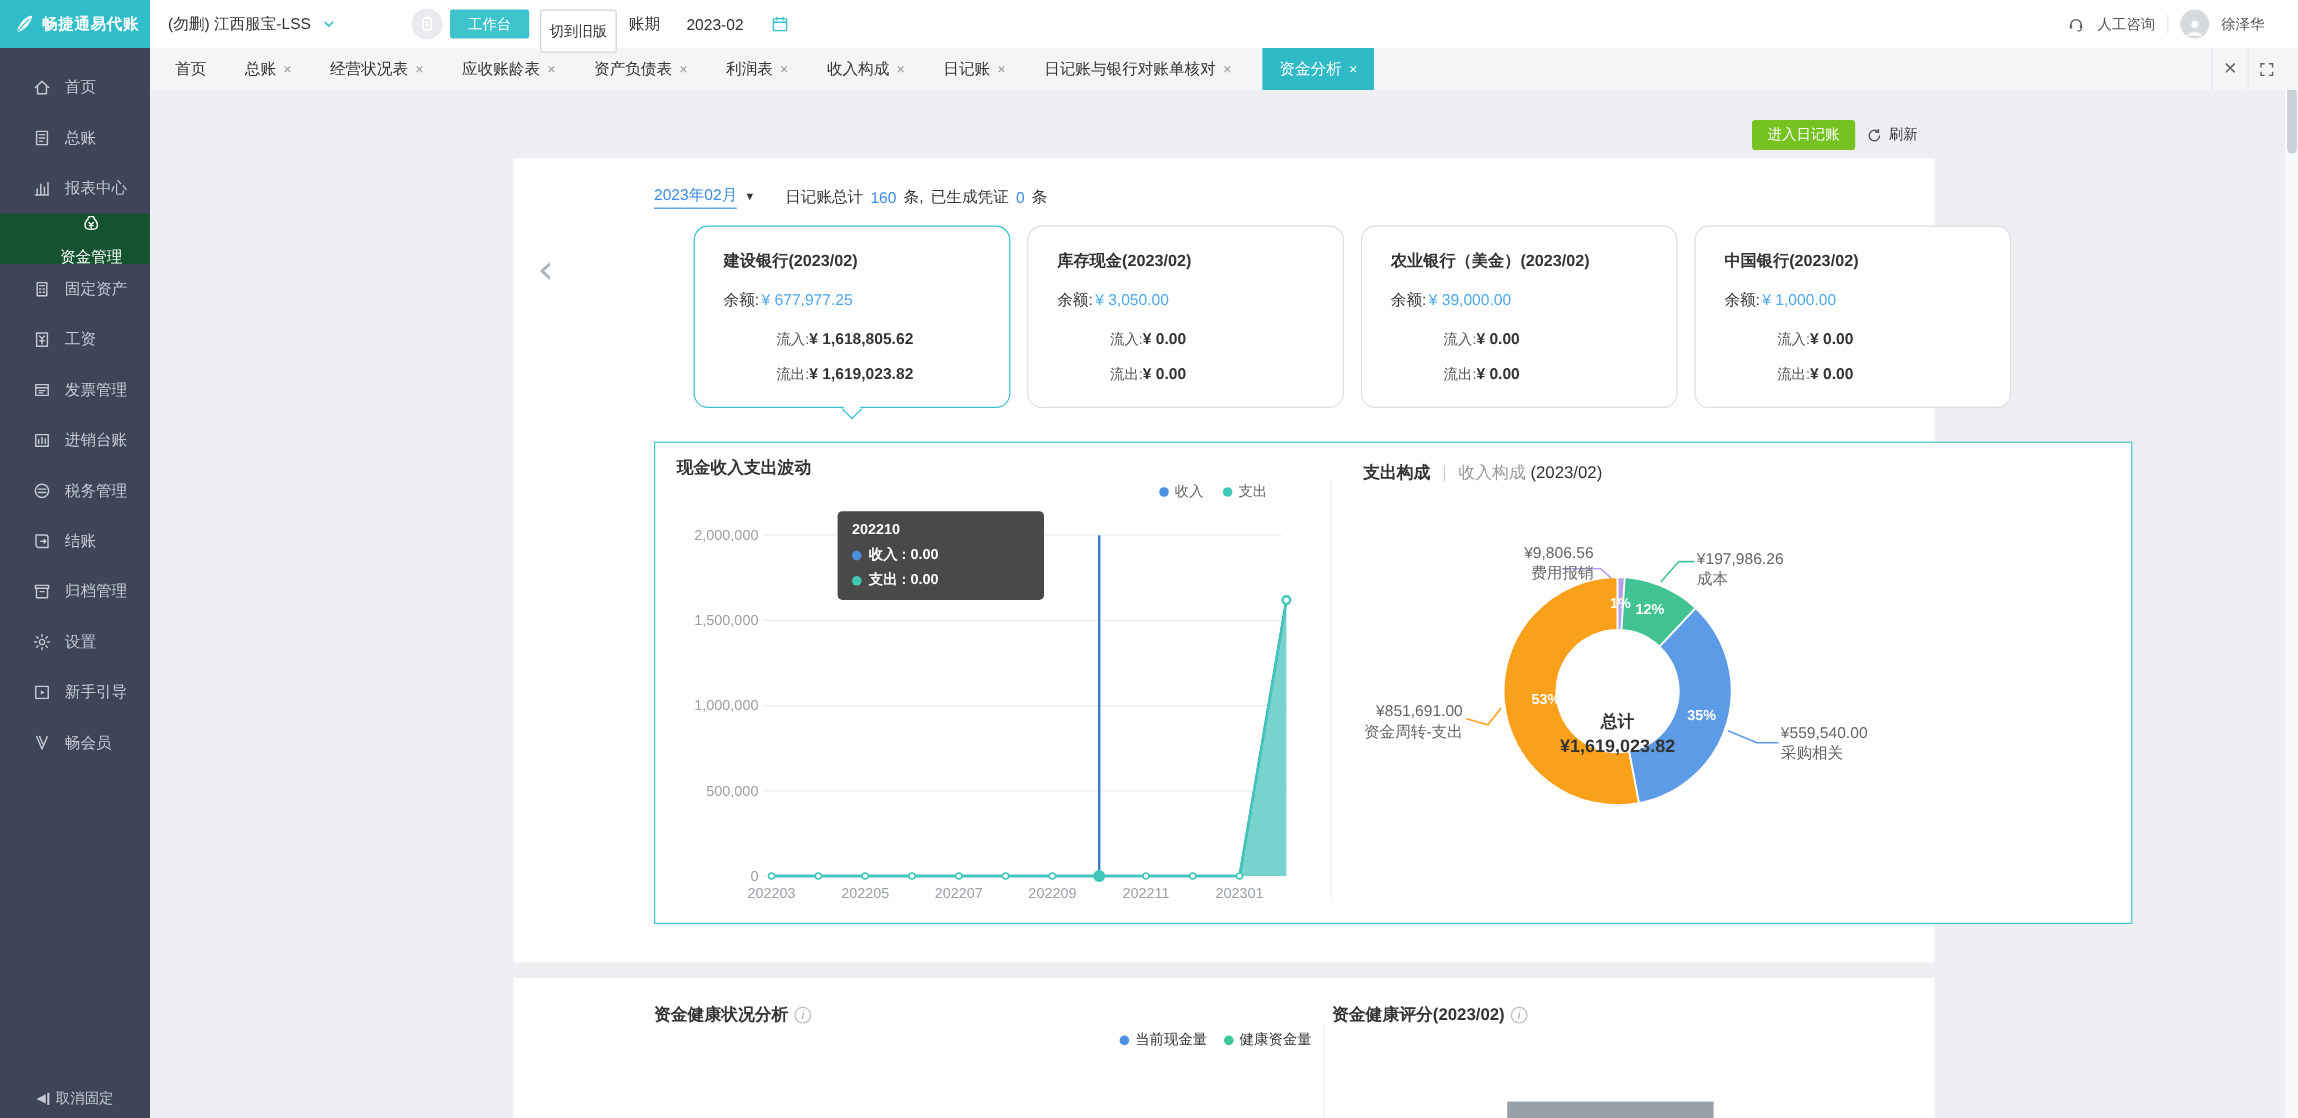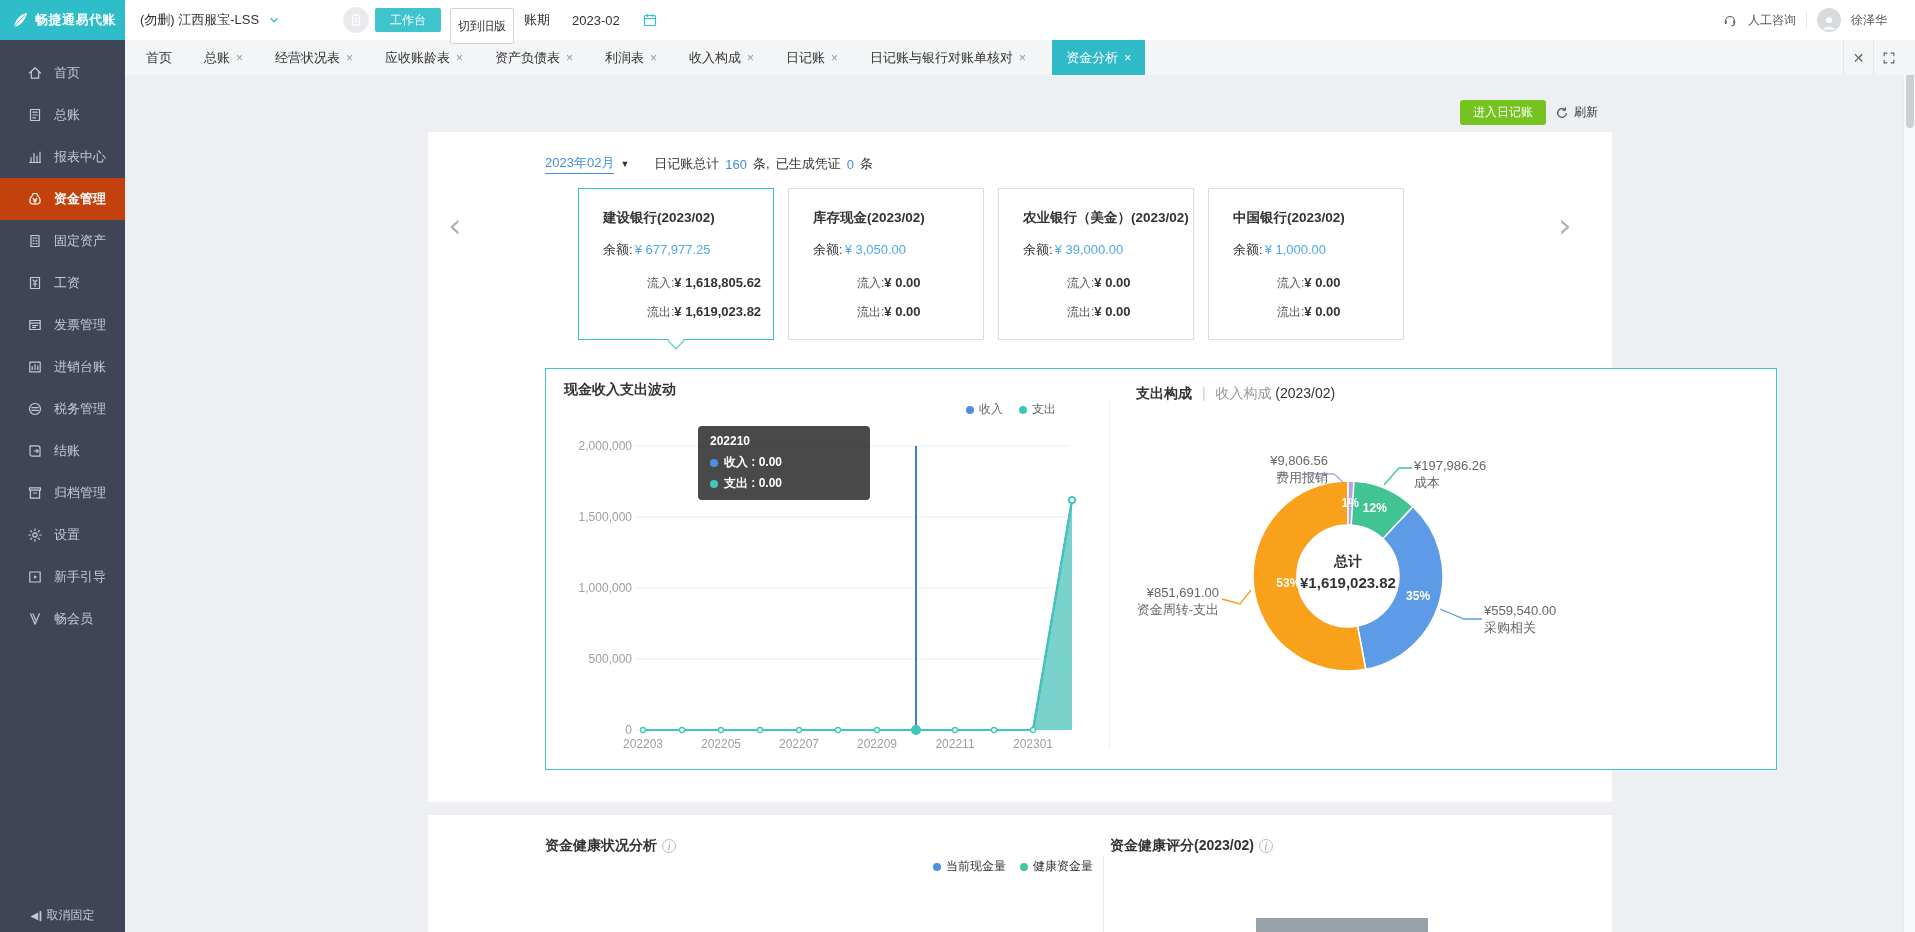--- a/index.html
+++ b/index.html
@@ -9,21 +9,21 @@
 
   
   .sidebar { position:absolute; left:0; top:0; bottom:0; width:125px; background:#3F4457; z-index:5; }
   .logo { position:absolute; left:0; top:0; width:125px; height:40px; background:#2FBEC9;
     display:flex; align-items:center; padding-left:10px; gap:5px; }
   .logo-txt { color:#fff; font-size:13px; font-weight:bold; letter-spacing:.5px; }
   .side-menu { position:absolute; top:52px; left:0; right:0; }
   .side-item { height:42px; display:flex; align-items:center; padding-left:27px; gap:11px;
     color:#C5C9D6; font-size:13px; cursor:pointer; }
   .side-item .sicon { width:16px; height:16px; display:inline-flex; }
-  .side-item.active { background:#c2410c; color:#FFFFFF; font-weight:bold; }
+  .side-item.active { background:#14532d; color:#FFFFFF; font-weight:normal;flex-direction:column; }
   .side-unpin { position:absolute; bottom:0; left:0; right:0; height:34px; display:flex;
     align-items:center; justify-content:center; gap:4px; color:#C5C9D6; font-size:12px; cursor:pointer; }
   .unpin-glyph { font-size:10px; letter-spacing:-2px; }
 
   
   .hdr { position:absolute; left:125px; top:0; right:0; height:40px; background:#fff; z-index:4; }
   .company { position:absolute; left:15px; top:0; height:40px; display:flex; align-items:center;
     gap:8px; font-size:13px; color:#333; cursor:pointer; }
   .circle-ico { position:absolute; left:218px; top:7px; width:26px; height:26px; border-radius:50%;
     background:#E9EBEE; display:flex; align-items:center; justify-content:center; }
@@ -67,21 +67,21 @@
   .month-link { color:#3D8DE5; border-bottom:1px solid #3D8DE5; padding-bottom:1px; cursor:pointer; }
   .month-caret { font-size:9px; color:#333; margin-left:6px; margin-right:22px; cursor:pointer; }
   .blue { color:#3D8DE5; }
   .daterow .seg { margin:0 3px; }
 
   
   .chev { position:absolute; top:76px; font-size:34px; color:#AEB4BC; cursor:pointer;
     font-family:"DejaVu Sans",sans-serif; line-height:1; }
   .chev.l { left:20px; } .chev.r { left:1130px; }
   .cards { position:absolute; left:150px; top:56px; display:flex; gap:14px; }
-  .acct-card { position:relative; width:196px; height:152px; border:1px solid #DCDEE3; border-radius:0;
+  .acct-card { position:relative; width:264px; height:152px; border:1px solid #DCDEE3; border-radius:12px;
     background:#fff; padding:20px 0 0 24px; cursor:pointer; }
   .acct-card.sel { border:1.5px solid #35C2CC; }
   .acct-name { font-size:13.5px; font-weight:bold; color:#333; white-space:nowrap; overflow:hidden; }
   .acct-bal { margin-top:14px; font-size:13px; color:#333; }
   .acct-bal .bv { color:#4FA8E8; margin-left:2px; }
   .acct-flow { margin-top:12px; margin-left:44px; font-size:12px; color:#555; }
   .acct-flow:first-of-type { margin-top:0; }
   .acct-flow .fv { color:#333; font-size:13px; font-weight:bold; }
   .flows { margin-top:16px; }
   .caret { position:absolute; bottom:-8px; left:50%; margin-left:-6px; width:12px; height:12px;
@@ -101,21 +101,21 @@
   .pie-title .on { font-weight:bold; color:#333; }
   .pie-title .off { color:#999; }
   .pie-title .sep { color:#CCC; margin:0 6px; }
   .tt { position:absolute; left:152px; top:57px; width:172px; background:rgba(48,48,48,.88);
     border-radius:4px; padding:8px 12px; color:#fff; font-size:12px; z-index:6; }
   .tt-title { font-weight:bold; margin-bottom:6px; }
   .tt-row { display:flex; align-items:center; gap:6px; margin-top:4px; font-weight:bold; }
   .pct { position:absolute; transform:translate(-50%,-50%); color:#fff; font-size:12px; font-weight:bold; z-index:2; }
   .callout { position:absolute; width:160px; font-size:13px; color:#666; line-height:17px; }
   .pie-center { position:absolute; left:702px; top:184px; width:200px; text-align:center; z-index:2; }
-  .pie-center .l1 { font-size:14px; font-weight:bold; color:#333; }
+  .pie-center .l1 { font-size:14px; font-weight:bold; color:#333;margin-top:40px; }
   .pie-center .l2 { font-size:15px; font-weight:bold; color:#333; margin-top:3px; }
 
   
   .p2-title { position:absolute; top:22px; font-size:14px; font-weight:bold; color:#333;
     display:flex; align-items:center; gap:5px; }
   .info-ico { width:14px; height:14px; border:1px solid #B9BEC5; border-radius:50%; color:#9AA0A6;
     font-size:10px; display:inline-flex; align-items:center; justify-content:center; font-style:italic; font-weight:normal; }
   .p2-legend { position:absolute; left:505px; top:43px; display:flex; gap:14px; font-size:12px; color:#333; }
   .p2-sep { position:absolute; left:675px; top:40px; width:1px; height:115px; background:#EBEDF0; }
   .score-bar { position:absolute; left:828px; top:103px; width:172px; height:14px; background:#98A0A8; }

